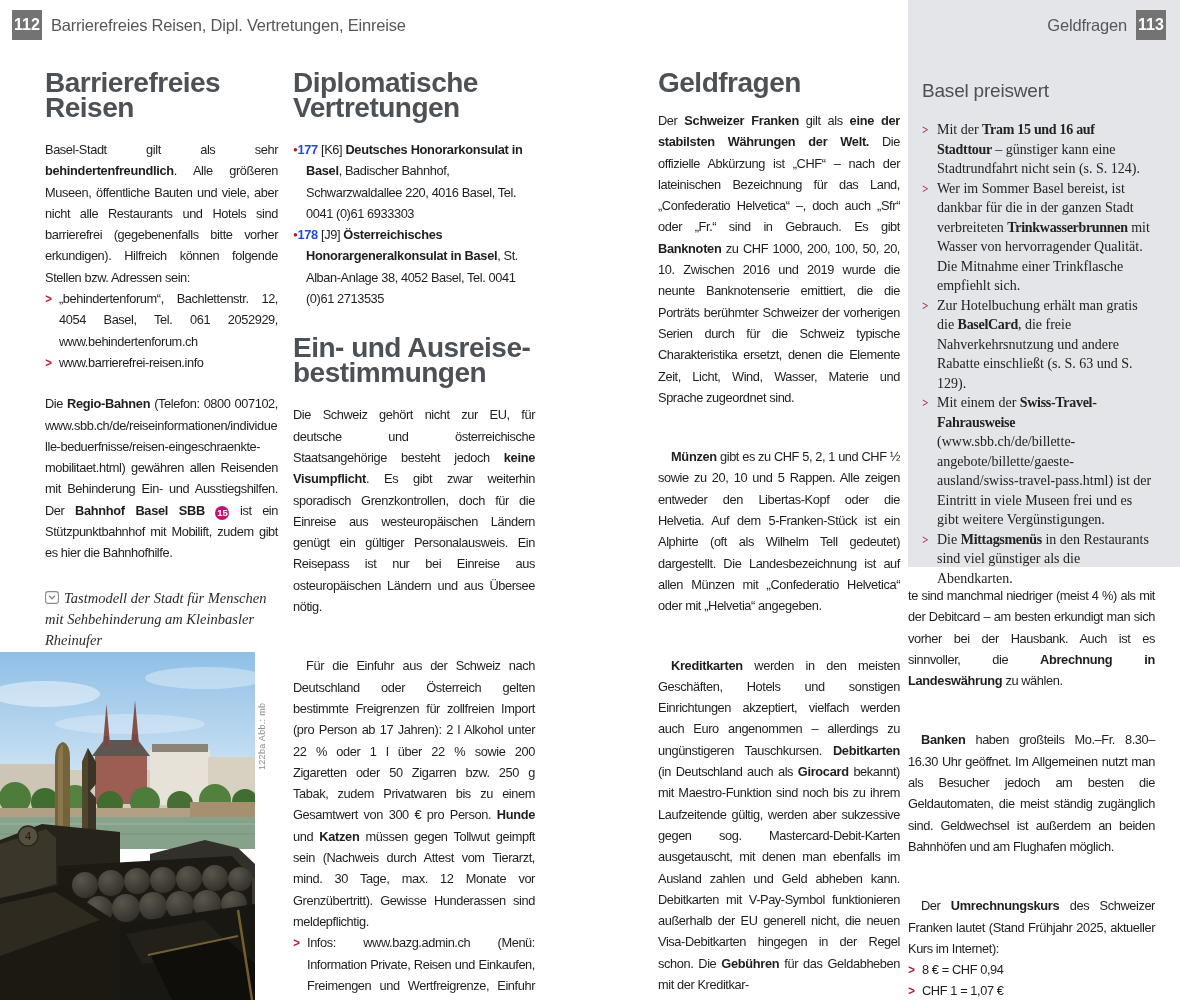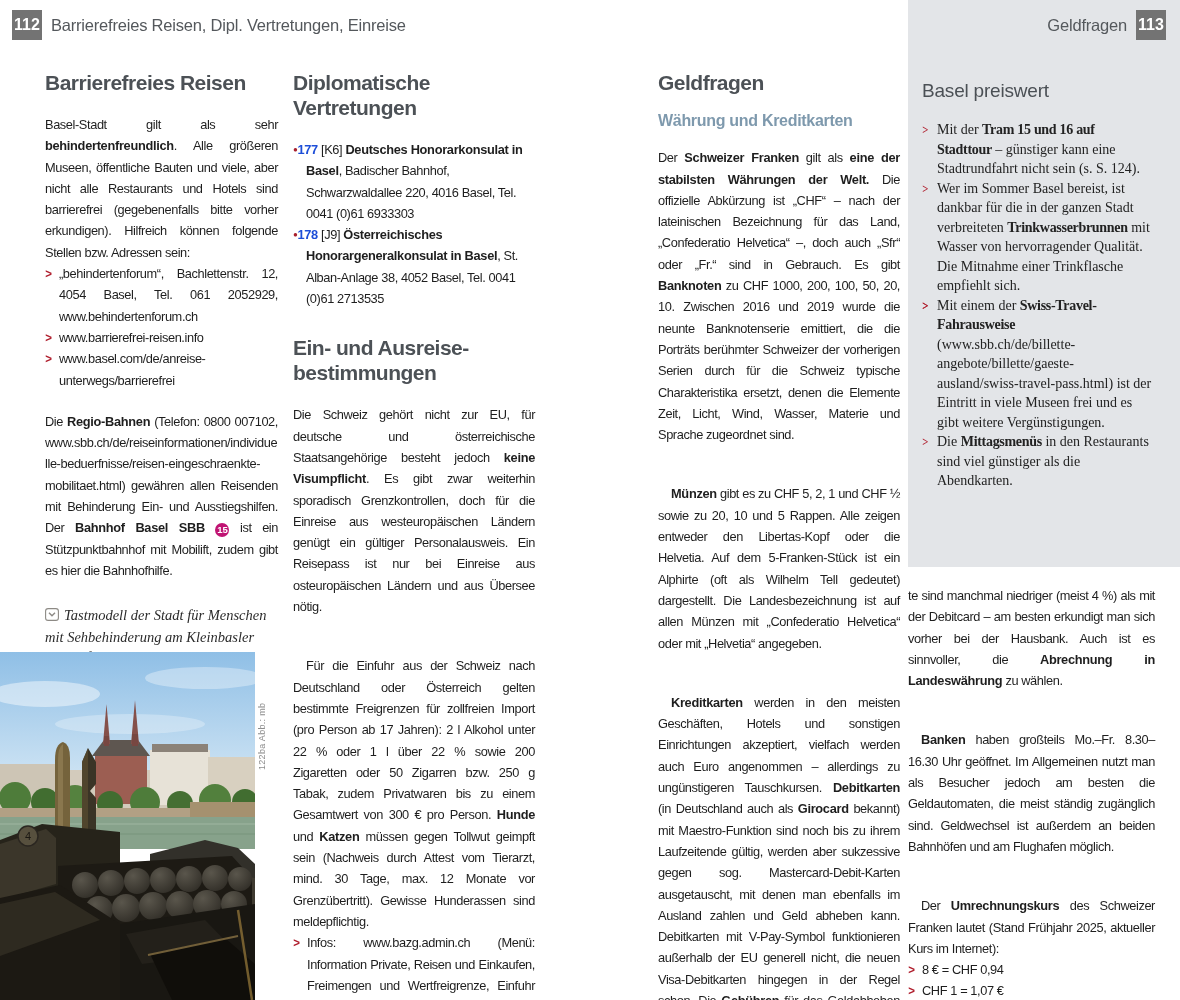--- a/index.html
+++ b/index.html
@@ -17,21 +17,21 @@
 
   
   .col{position:absolute;top:70px;font-size:12.8px;line-height:21.3px;letter-spacing:-0.4px;
        text-align:justify;overflow-wrap:anywhere;hyphens:auto;}
   .col1{left:45px;width:233px;}
   .col2{left:293px;width:242px;}
   .col3{left:658px;width:242px;}
   .col4txt{position:absolute;left:908px;top:585px;width:247px;font-size:12.8px;line-height:21.3px;
            letter-spacing:-0.4px;text-align:justify;overflow-wrap:anywhere;hyphens:auto;}
 
-  h2.section{font-size:21px;line-height:25px;font-weight:bold;color:#4c5156;letter-spacing:-0.5px;
+  h2.section{font-size:28px;line-height:25px;font-weight:bold;color:#4c5156;letter-spacing:-0.5px;
              margin:0 0 19px 0;text-align:left;white-space:pre-line;}
   h3.subhead{font-size:16px;font-weight:bold;color:#7e99ad;letter-spacing:-0.3px;margin:0 0 16px 0;text-align:left;}
   p{margin:0;}
   p.ind{text-indent:13px;margin-top:38px;}
   .mt20{margin-top:20px;}
   .mb26{margin-bottom:26px;}
 
   b{letter-spacing:-0.3px;}
 
   
@@ -85,21 +85,20 @@
     <div class="runtitle">Geldfragen</div>
     <div class="pagenum">113</div>
   </div>
 
   <div class="col col1">
     <h2 class="section">Barrierefreies Reisen</h2>
     <p>Basel-Stadt gilt als sehr <b>behindertenfreundlich</b>. Alle größeren Museen, öffentliche Bauten und viele, aber nicht alle Restaurants und Hotels sind barrierefrei (gegebenenfalls bitte vorher erkundigen). Hilfreich können folgende Stellen bzw. Adressen sein:</p>
     <ul class="redlist">
       <li><span class="arrow"></span><span>„behindertenforum“, Bachlettenstr. 12, 4054 Basel, Tel. 061 2052929, www.behindertenforum.ch</span></li>
       <li><span class="arrow"></span><span>www.barrierefrei-reisen.info</span></li>
-      <li><span class="arrow"></span><span>www.basel.com/de/anreise-unterwegs/barrierefrei</span></li>
     </ul>
     <p class="mt20"><span>Die <b>Regio-Bahnen</b> (Telefon: 0800 007102, www.sbb.ch/de/reiseinformationen/individuelle-beduerfnisse/reisen-eingeschraenkte-mobilitaet.html) gewähren allen Reisenden mit Behinderung Ein- und Ausstiegshilfen. Der <b>Bahnhof Basel SBB</b> </span><span class="badge">15</span><span> ist ein Stützpunktbahnhof mit Mobilift, zudem gibt es hier die Bahnhofhilfe.</span></p>
     <div class="caption">
       <span class="cap-icon"><svg width="14" height="13" viewBox="0 0 14 13">
             <rect x="0.6" y="0.6" width="12.8" height="11.8" rx="2.5" fill="none" stroke="#8d8a85" stroke-width="1.1"></rect>
             <path d="M4 4.8 L7 7.8 L10 4.8" fill="none" stroke="#8d8a85" stroke-width="1.4"></path>
           </svg></span><span>Tastmodell der Stadt für Menschen mit Sehbehinderung am Kleinbasler Rheinufer</span>
     </div>
   </div>
 
@@ -113,32 +112,31 @@
 bestimmungen</h2>
     <p>Die Schweiz gehört nicht zur EU, für deutsche und österreichische Staatsangehörige besteht jedoch <b>keine Visumpflicht</b>. Es gibt zwar weiterhin sporadisch Grenzkontrollen, doch für die Einreise aus westeuropäischen Ländern genügt ein gültiger Personalausweis. Ein Reisepass ist nur bei Einreise aus osteuropäischen Ländern und aus Übersee nötig.</p>
     <p class="ind">Für die Einfuhr aus der Schweiz nach Deutschland oder Österreich gelten bestimmte Freigrenzen für zollfreien Import (pro Person ab 17 Jahren): 2 l Alkohol unter 22 % oder 1 l über 22 % sowie 200 Zigaretten oder 50 Zigarren bzw. 250 g Tabak, zudem Privatwaren bis zu einem Gesamtwert von 300 € pro Person. <b>Hunde</b> und <b>Katzen</b> müssen gegen Tollwut geimpft sein (Nachweis durch Attest vom Tierarzt, mind. 30 Tage, max. 12 Monate vor Grenzübertritt). Gewisse Hunderassen sind meldepflichtig.</p>
     <ul class="redlist">
       <li><span class="arrow"></span><span>Infos: www.bazg.admin.ch (Menü: Information Private, Reisen und Einkaufen, Freimengen und Wertfreigrenze, Einfuhr Schweiz) bzw. www.zoll.de/DE/Privatpersonen/Reisen/reisen_node.html</span></li>
     </ul>
   </div>
 
   <div class="col col3">
     <h2 class="section" style="margin-bottom:15px;">Geldfragen</h2>
-    <h3 class="subhead">Währung und Kreditkarten</h3>
     <p>Der <b>Schweizer Franken</b> gilt als <b>eine der stabilsten Währungen der Welt.</b> Die offizielle Abkürzung ist „CHF“ – nach der lateinischen Bezeichnung für das Land, „Confederatio Helvetica“ –, doch auch „Sfr“ oder „Fr.“ sind in Gebrauch. Es gibt <b>Banknoten</b> zu CHF 1000, 200, 100, 50, 20, 10. Zwischen 2016 und 2019 wurde die neunte Banknotenserie emittiert, die die Porträts berühmter Schweizer der vorherigen Serien durch für die Schweiz typische Charakteristika ersetzt, denen die Elemente Zeit, Licht, Wind, Wasser, Materie und Sprache zugeordnet sind.</p>
     <p class="ind"><b>Münzen</b> gibt es zu CHF 5, 2, 1 und CHF ½ sowie zu 20, 10 und 5 Rappen. Alle zeigen entweder den Libertas-Kopf oder die Helvetia. Auf dem 5-Franken-Stück ist ein Alphirte (oft als Wilhelm Tell gedeutet) dargestellt. Die Landesbezeichnung ist auf allen Münzen mit „Confederatio Helvetica“ oder mit „Helvetia“ angegeben.</p>
     <p class="ind"><b>Kreditkarten</b> werden in den meisten Geschäften, Hotels und sonstigen Einrichtungen akzeptiert, vielfach werden auch Euro angenommen – allerdings zu ungünstigeren Tauschkursen. <b>Debitkarten</b> (in Deutschland auch als <b>Girocard</b> bekannt) mit Maestro-Funktion sind noch bis zu ihrem Laufzeitende gültig, werden aber sukzessive gegen sog. Mastercard-Debit-Karten ausgetauscht, mit denen man ebenfalls im Ausland zahlen und Geld abheben kann. Debitkarten mit V-Pay-Symbol funktionieren außerhalb der EU generell nicht, die neuen Visa-Debitkarten hingegen in der Regel schon. Die <b>Gebühren</b> für das Geldabheben mit der Kreditkar-</p>
   </div>
 
   <div class="sidebar">
     <h2>Basel preiswert</h2>
     <ul>
       <li><span class="arrow"></span><span>Mit der <b>Tram 15 und 16 auf Stadttour</b> – günstiger kann eine Stadtrundfahrt nicht sein (s. S. 124).</span></li>
       <li><span class="arrow"></span><span>Wer im Sommer Basel bereist, ist dankbar für die in der ganzen Stadt verbreiteten <b>Trinkwasserbrunnen</b> mit Wasser von hervorragender Qualität. Die Mitnahme einer Trinkflasche empfiehlt sich.</span></li>
-      <li><span class="arrow"></span></li>
+      <li><span class="arrow"></span><span>Zur Hotelbuchung erhält man gratis die <b>BaselCard</b>, die freie Nahverkehrsnutzung und andere Rabatte einschließt (s. S. 63 und S. 129).</span></li>
       <li><span class="arrow"></span><span>Mit einem der <b>Swiss-Travel-Fahrausweise</b> (www.sbb.ch/de/billette-angebote/billette/gaeste-ausland/swiss-travel-pass.html) ist der Eintritt in viele Museen frei und es gibt weitere Vergünstigungen.</span></li>
       <li><span class="arrow"></span><span>Die <b>Mittagsmenüs</b> in den Restaurants sind viel günstiger als die Abendkarten.</span></li>
     </ul>
   </div>
 
   <div class="col4txt">
     <p>te sind manchmal niedriger (meist 4 %) als mit der Debitcard – am besten erkundigt man sich vorher bei der Hausbank. Auch ist es sinnvoller, die <b>Abrechnung in Landeswährung</b> zu wählen.</p>
     <p class="ind"><b>Banken</b> haben großteils Mo.–Fr. 8.30–16.30 Uhr geöffnet. Im Allgemeinen nutzt man als Besucher jedoch am besten die Geldautomaten, die meist ständig zugänglich sind. Geldwechsel ist außerdem an beiden Bahnhöfen und am Flughafen möglich.</p>
     <p class="ind">Der <b>Umrechnungskurs</b> des Schweizer Franken lautet (Stand Frühjahr 2025, aktueller Kurs im Internet):</p>
     <ul class="redlist rates">

